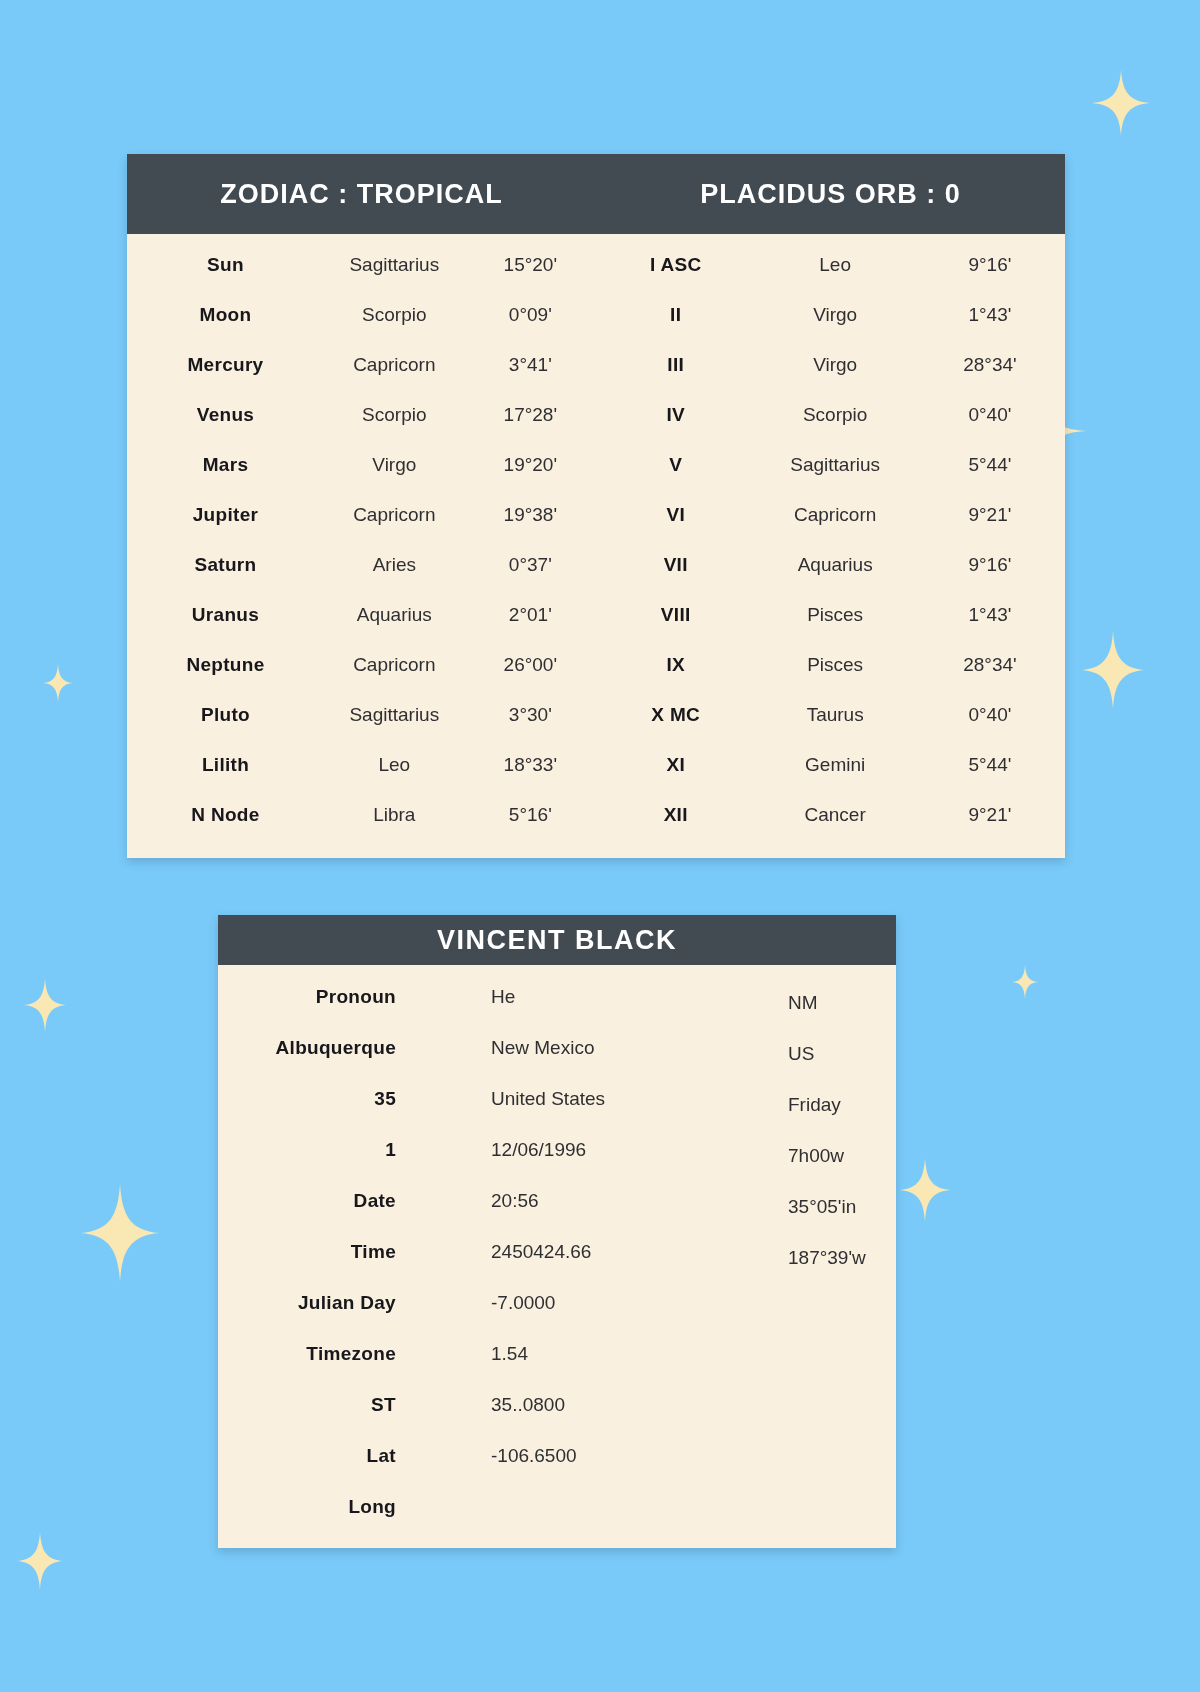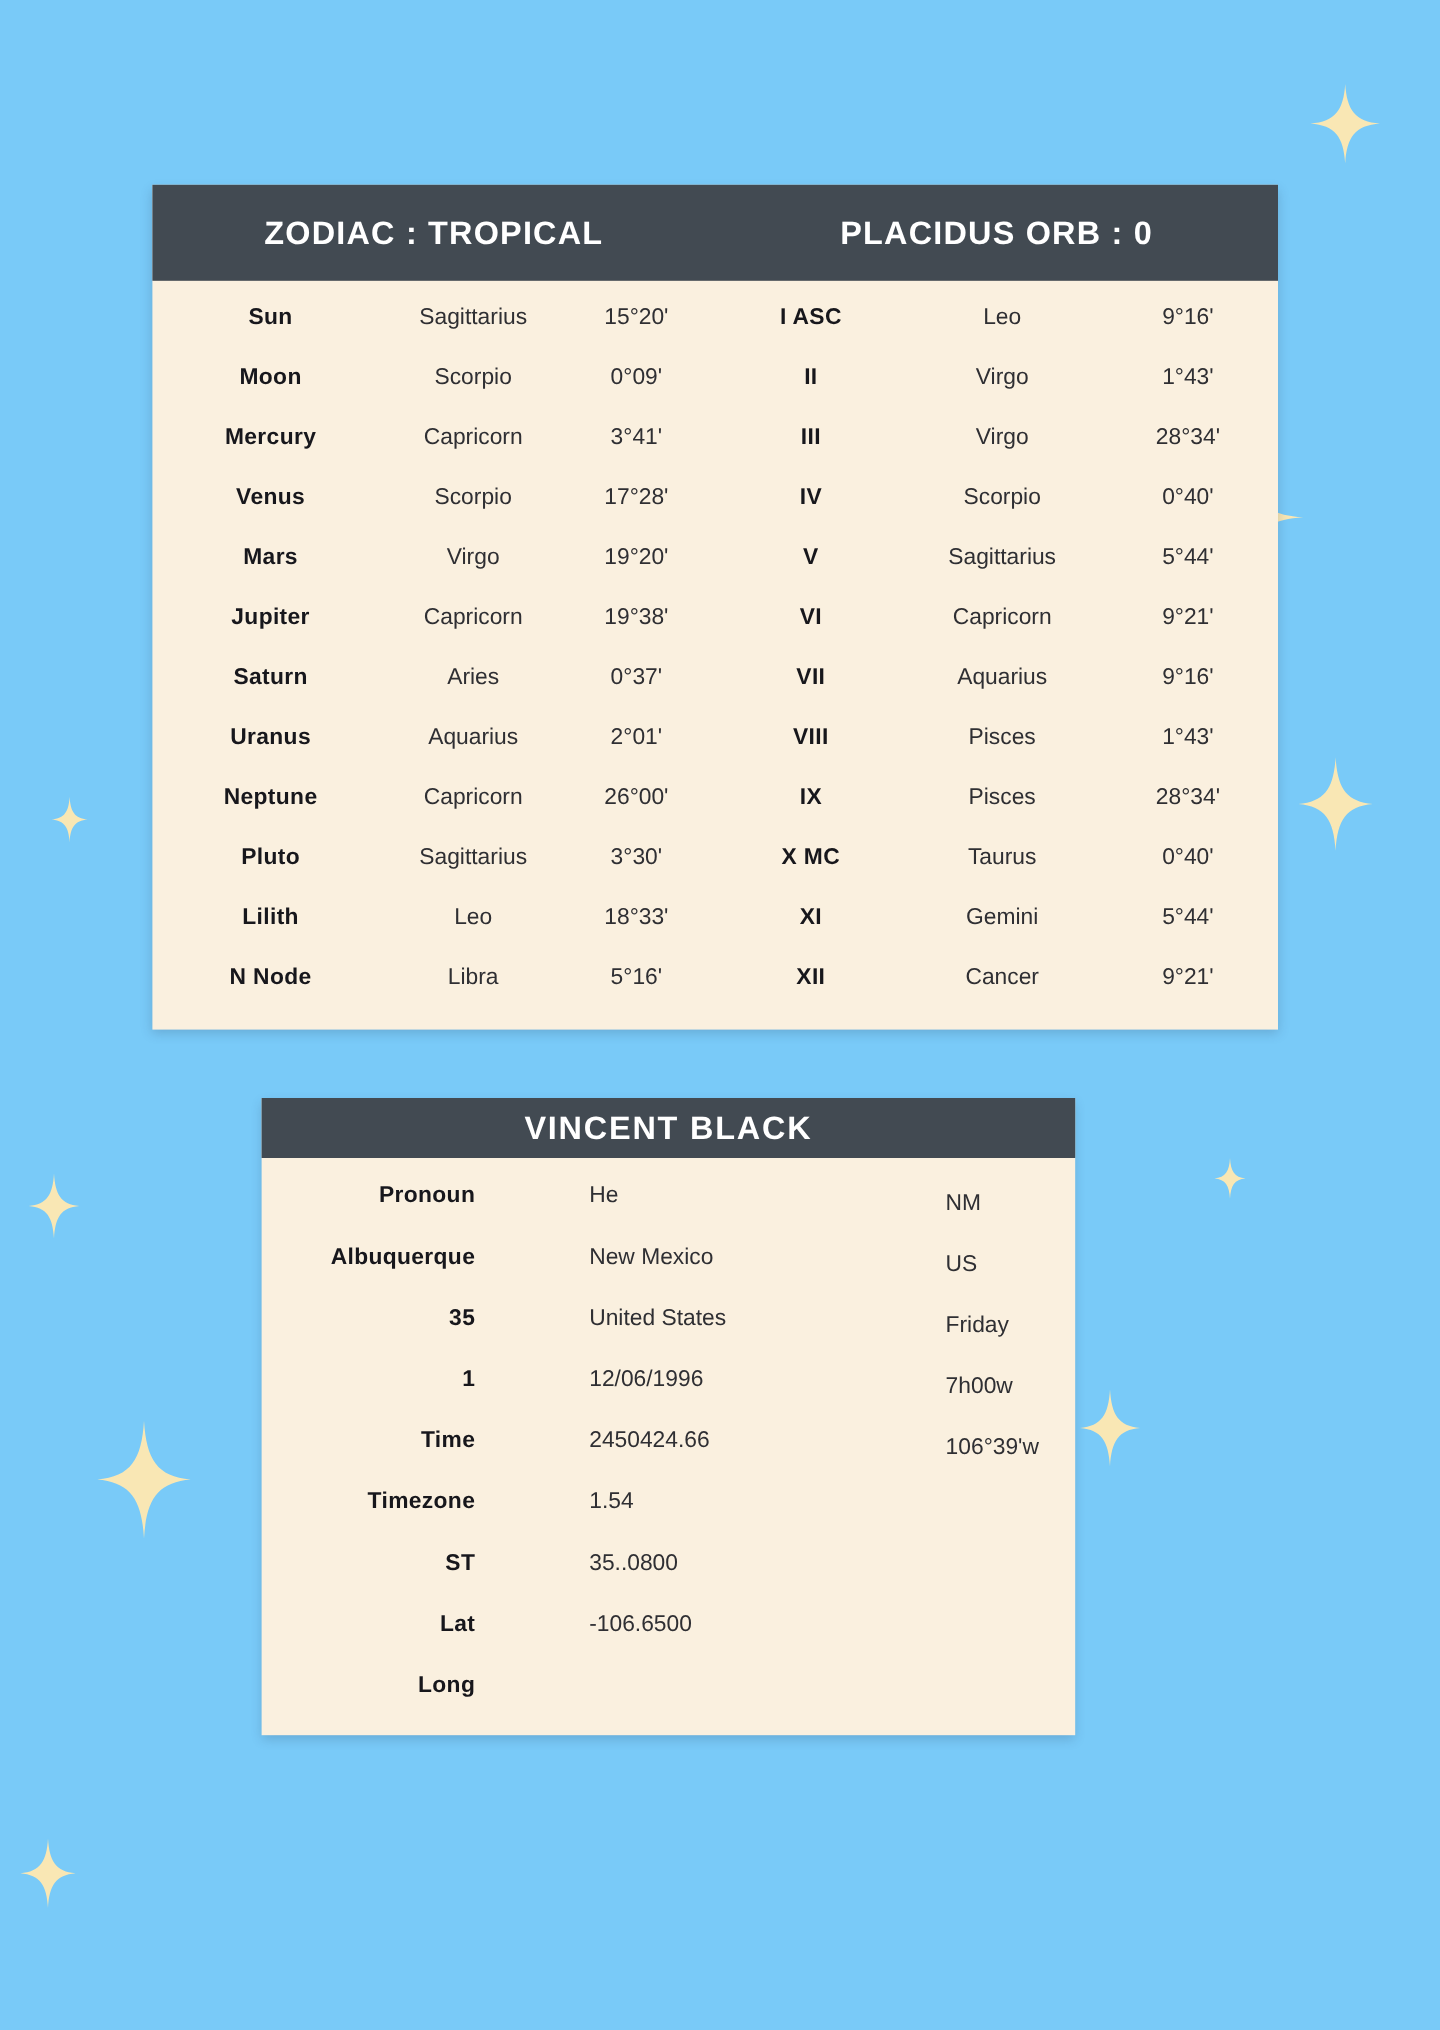--- a/index.html
+++ b/index.html
@@ -221,23 +221,33 @@
         <span class="lab">35</span>
         <span class="v1">United States</span>
         <span class="v2">Friday</span>
       </div>
     <div class="prow">
         <span class="lab">1</span>
         <span class="v1">12/06/1996</span>
         <span class="v2">7h00w</span>
       </div>
     <div class="prow">
+        <span class="lab">Date</span>
+        <span class="v1">20:56</span>
+        <span class="v2">35°05'in</span>
+      </div>
+    <div class="prow">
         <span class="lab">Time</span>
         <span class="v1">2450424.66</span>
-        <span class="v2">106°39'w</span>
+        <span class="v2">187°39'w</span>
+      </div>
+    <div class="prow">
+        <span class="lab">Julian Day</span>
+        <span class="v1">-7.0000</span>
+        <span class="v2"></span>
       </div>
     <div class="prow">
         <span class="lab">Timezone</span>
         <span class="v1">1.54</span>
         <span class="v2"></span>
       </div>
     <div class="prow">
         <span class="lab">ST</span>
         <span class="v1">35..0800</span>
         <span class="v2"></span>

